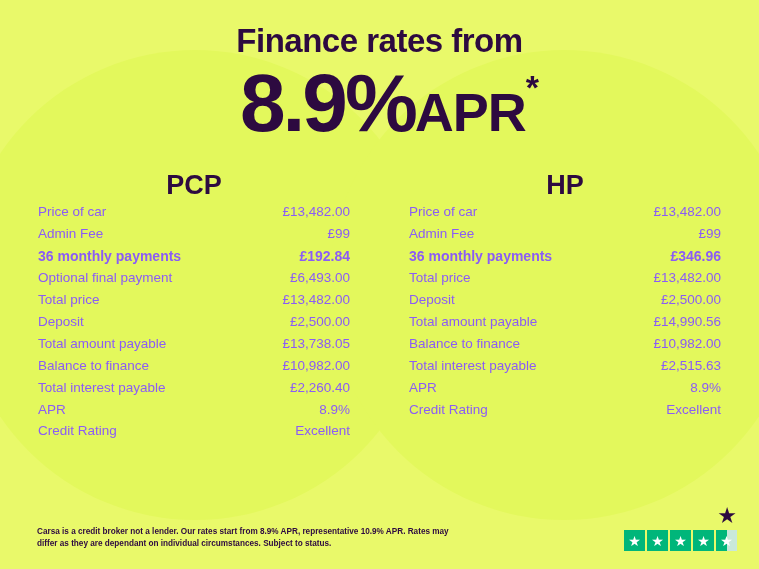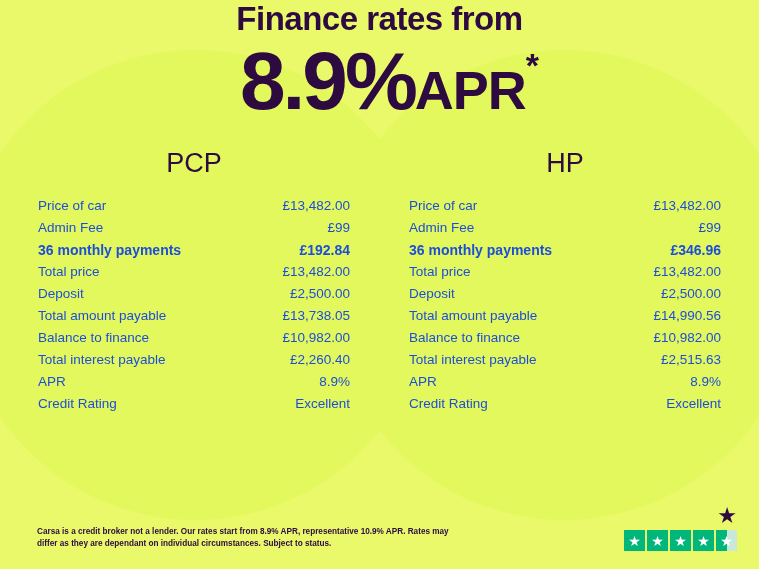--- a/index.html
+++ b/index.html
@@ -40,20 +40,21 @@
   .content {
     position: relative;
     width: 100%;
     height: 100%;
   }
   .headline {
     text-align: center;
     font-size: 33px;
     font-weight: bold;
     letter-spacing: -0.5px;
+    padding-top: 22px;
     color: #2d0a40;
   }
   .rate-line {
     text-align: center;
     margin-top: 2px;
     white-space: nowrap;
     margin-left: 20px;
   }
   .rate-big {
     font-size: 82px;
@@ -82,34 +83,33 @@
     justify-content: space-between;
     padding: 26px 24px 0 24px;
     box-sizing: border-box;
   }
   .col {
     width: 340px;
   }
   .col-title {
     text-align: center;
     font-size: 27px;
-    font-weight: normal;
-    color: #2d0a40;
-    margin-bottom: 16px;
+    font-weight: bold;
+    color: #2d0a40;
   }
   .rows {
     padding: 0 14px;
   }
   .row {
     display: flex;
     justify-content: space-between;
     align-items: center;
     font-size: 13.5px;
     line-height: 1.62;
-    color: #1d4ed8;
+    color: #8b5cf6;
   }
   .row.strong {
     font-weight: bold;
     font-size: 14px;
     gap: 40px;
   }
   .row .label {
     text-align: left;
   }
   .row .value {
@@ -199,20 +199,24 @@
         </div>
         <div class="row">
           <span class="label">Admin Fee</span>
           <span class="value">£99</span>
         </div>
         <div class="row strong">
           <span class="label">36 monthly payments</span>
           <span class="value">£192.84</span>
         </div>
         <div class="row">
+          <span class="label">Optional final payment</span>
+          <span class="value">£6,493.00</span>
+        </div>
+        <div class="row">
           <span class="label">Total price</span>
           <span class="value">£13,482.00</span>
         </div>
         <div class="row">
           <span class="label">Deposit</span>
           <span class="value">£2,500.00</span>
         </div>
         <div class="row">
           <span class="label">Total amount payable</span>
           <span class="value">£13,738.05</span>

